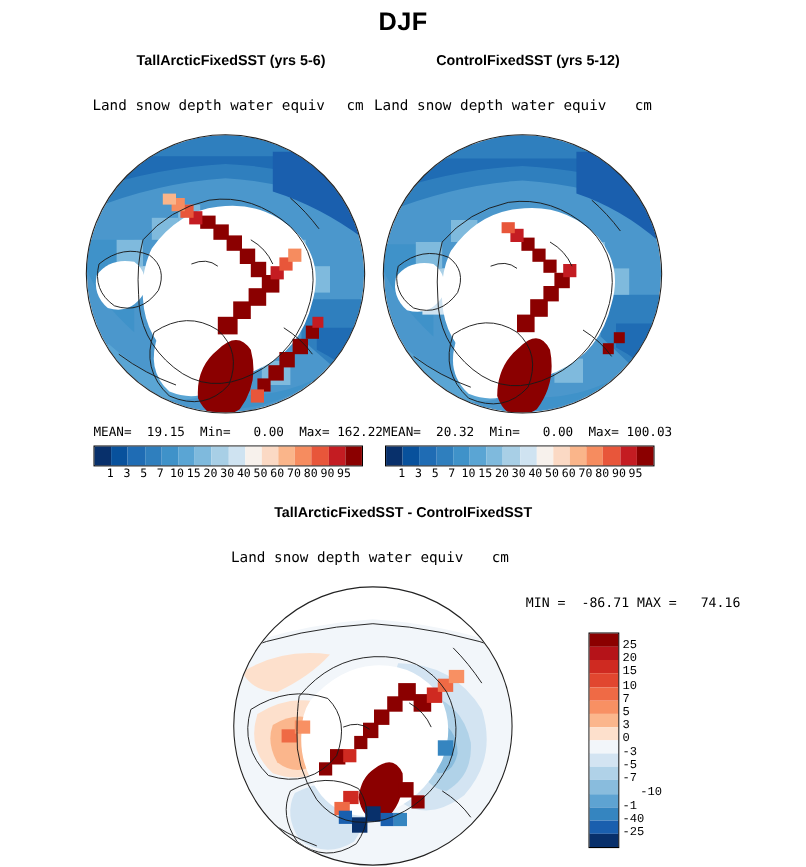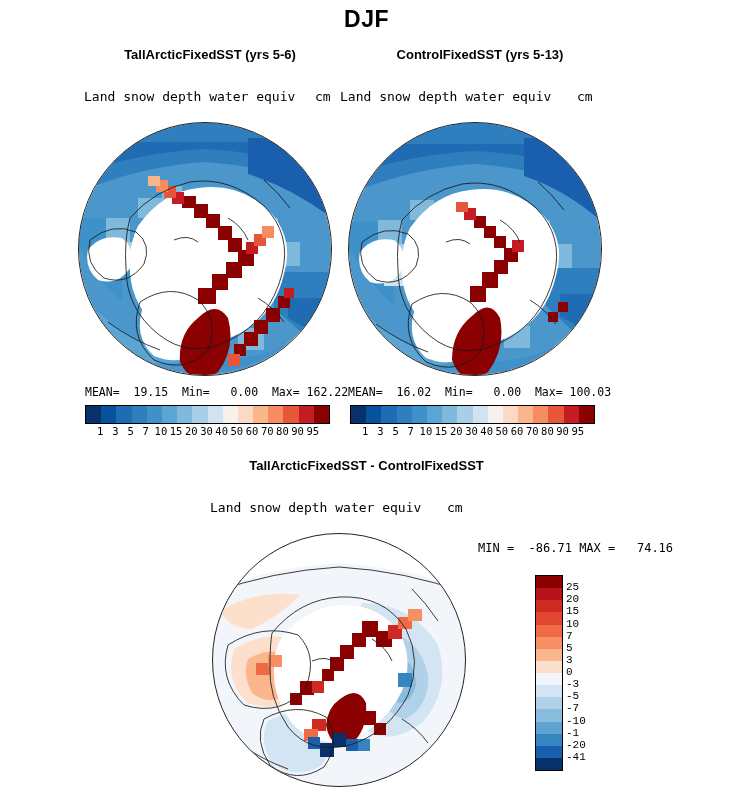--- a/index.html
+++ b/index.html
@@ -248,21 +248,21 @@
     <span style="left: 121.5px;">30</span>
     <span style="left: 136.688px;">40</span>
     <span style="left: 151.875px;">50</span>
     <span style="left: 167.062px;">60</span>
     <span style="left: 182.25px;">70</span>
     <span style="left: 197.438px;">80</span>
     <span style="left: 212.625px;">90</span>
     <span style="left: 227.812px;">95</span>
   </div>
 
-<div class="abs panel-title" id="panel-title-right">ControlFixedSST (yrs 5-13)</div>
+<div class="abs panel-title" id="panel-title-right">ControlFixedSST (yrs 5-12)</div>
 <div class="abs field-label" id="field-right">Land snow depth water equiv</div>
 <div class="abs field-label" id="field-right-units">cm</div>
 
 <div class="abs map-wrap" id="map-right-wrap">
   <svg width="254" height="254" viewBox="0 0 254 254" xmlns="http://www.w3.org/2000/svg">
     <defs>
       <clipPath id="clipR">
           <circle cx="127" cy="127" r="126"></circle>
         </clipPath>
     </defs>
@@ -328,21 +328,21 @@
         <path d="M152,98 Q166,106 172,120"></path>
         <path d="M182,178 Q198,188 208,202"></path>
         <path d="M28,202 Q52,220 80,230"></path>
         <path d="M190,60 Q204,72 216,88"></path>
       </g>
     </g>
   </svg>
 </div>
 <div class="abs map-outline" id="map-right-ring"></div>
 
-<div class="abs stats" id="stats-right">MEAN=  16.02  Min=   0.00  Max= 100.03</div>
+<div class="abs stats" id="stats-right">MEAN=  20.32  Min=   0.00  Max= 100.03</div>
 
 <div class="abs cbar-h" id="cbar-right">
   <div style="background:#08306b"></div>
     <div style="background:#08519c"></div>
     <div style="background:#1f6cb4"></div>
   <div style="background:#2f7fbe"></div>
     <div style="background:#3f92c9"></div>
     <div style="background:#5aa5d4"></div>
   <div style="background:#7fbadd"></div>
     <div style="background:#a8cfe6"></div>
@@ -480,17 +480,17 @@
     <span style="top: 24.25px;">20</span>
     <span style="top: 36.375px;">15</span>
     <span style="top: 48.5px;">10</span>
     <span style="top: 60.625px;">7</span>
     <span style="top: 72.75px;">5</span>
     <span style="top: 84.875px;">3</span>
     <span style="top: 97px;">0</span>
     <span style="top: 109.125px;">-3</span>
     <span style="top: 121.25px;">-5</span>
     <span style="top: 133.375px;">-7</span>
-    <span style="top: 145.5px;">-10</span>
+    <span style="top: 145.5px; margin-left: 16px;">-10</span>
     <span style="top: 157.625px;">-1</span>
-    <span style="top: 169.75px;">-20</span>
-    <span style="top: 181.875px;">-41</span>
+    <span style="top: 169.75px;">-40</span>
+    <span style="top: 181.875px;">-25</span>
   </div>
 
 </body></html>

